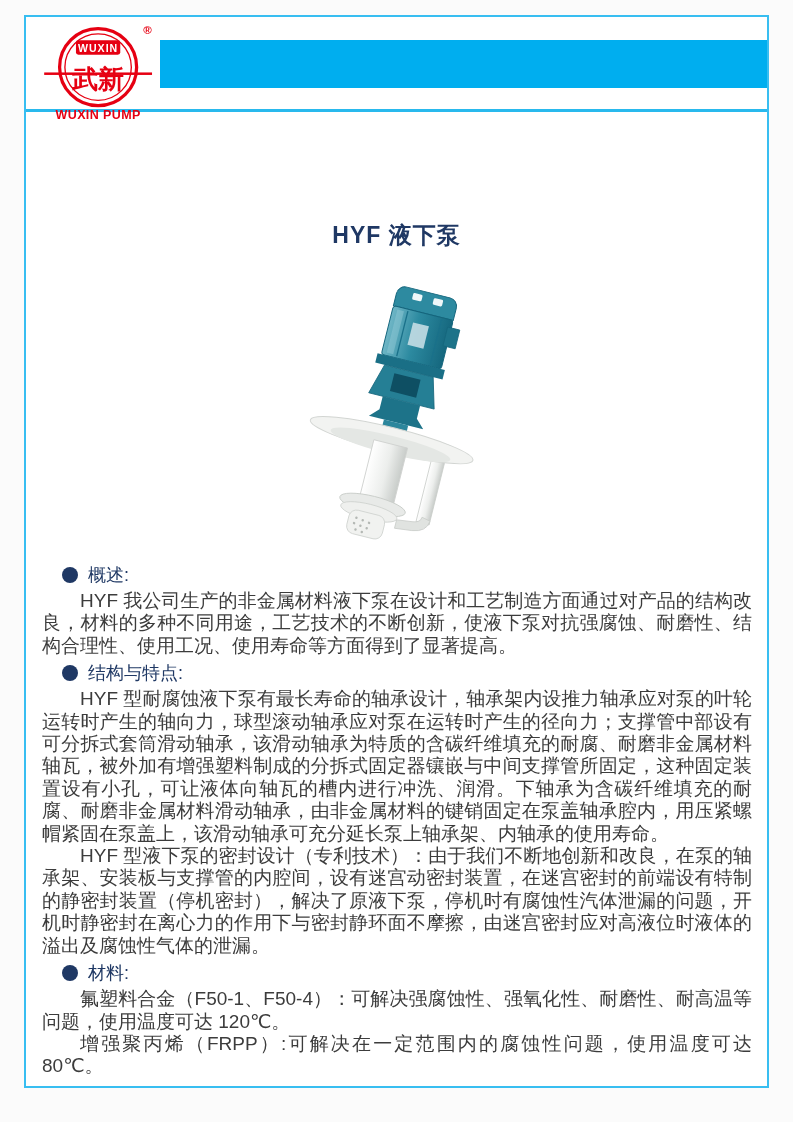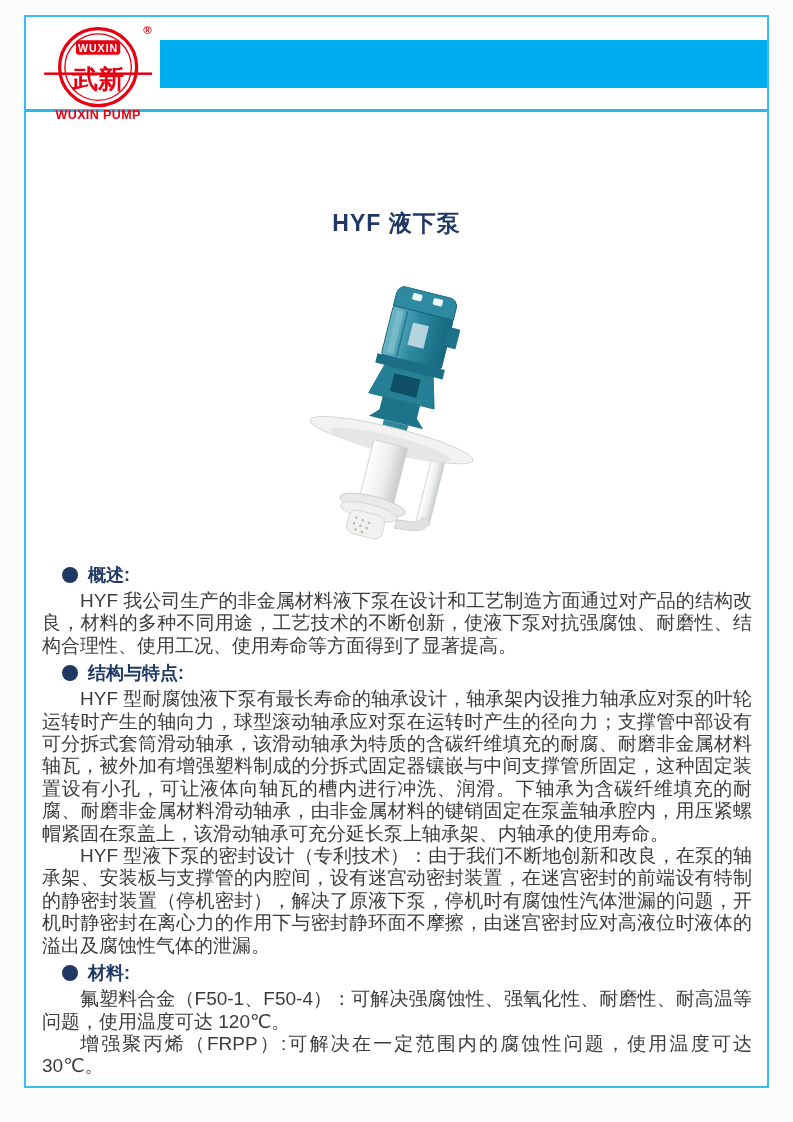--- a/index.html
+++ b/index.html
@@ -23,21 +23,21 @@
   }
   .header-divider {
     position:absolute; left:0; right:0; top:92px; height:3px;
     background:#29B9ED;
   }
   .logo {
     position:absolute; left:17px; top:2px; width:116px; height:104px;
   }
   
   .doc-title {
-    position:absolute; top:191px; left:0; width:100%;
+    position:absolute; top:203px; left:0; width:100%;
     text-align:center;
     font-size:23px; font-weight:bold; color:#1F3864;
     letter-spacing:1px;
   }
   
   .pump-fig {
     position:absolute; top:262px; left:50%; transform:translateX(-50%);
     width:232px; height:262px;
   }
   
@@ -47,21 +47,21 @@
   }
   .sec-head {
     display:flex; align-items:center; gap:10px;
     padding-left:20px; height:25px; margin:1px 0 3px 0;
   }
   .bullet {
     width:16px; height:16px; border-radius:50%;
     background:#1F3864; flex:0 0 auto;
   }
   .sec-title {
-    font-size:18px; font-weight:bold; color:#1F3864;
+    font-size:18px; font-weight:normal; color:#1F3864;
   }
   .sections p {
     font-size:19px; line-height:22.4px;
     text-align:justify; text-indent:2em;
     color:#3C3C3C;
   }
   .sec { margin-bottom:3px; }
   
   .footer-note {
     position:absolute; right:12px; bottom:9px;
@@ -189,19 +189,19 @@
       <p>HYF 型耐腐蚀液下泵有最长寿命的轴承设计，轴承架内设推力轴承应对泵的叶轮运转时产生的轴向力，球型滚动轴承应对泵在运转时产生的径向力；支撑管中部设有可分拆式套筒滑动轴承，该滑动轴承为特质的含碳纤维填充的耐腐、耐磨非金属材料轴瓦，被外加有增强塑料制成的分拆式固定器镶嵌与中间支撑管所固定，这种固定装置设有小孔，可让液体向轴瓦的槽内进行冲洗、润滑。下轴承为含碳纤维填充的耐腐、耐磨非金属材料滑动轴承，由非金属材料的键销固定在泵盖轴承腔内，用压紧螺帽紧固在泵盖上，该滑动轴承可充分延长泵上轴承架、内轴承的使用寿命。</p>
       <p>HYF 型液下泵的密封设计（专利技术）：由于我们不断地创新和改良，在泵的轴承架、安装板与支撑管的内腔间，设有迷宫动密封装置，在迷宫密封的前端设有特制的静密封装置（停机密封），解决了原液下泵，停机时有腐蚀性汽体泄漏的问题，开机时静密封在离心力的作用下与密封静环面不摩擦，由迷宫密封应对高液位时液体的溢出及腐蚀性气体的泄漏。</p>
     </section>
 
     <section class="sec">
       <div class="sec-head">
         <span class="bullet"></span>
         <h2 class="sec-title">材料:</h2>
       </div>
       <p>氟塑料合金（F50-1、F50-4）：可解决强腐蚀性、强氧化性、耐磨性、耐高温等问题，使用温度可达 120℃。</p>
-      <p>增强聚丙烯（FRPP）:可解决在一定范围内的腐蚀性问题，使用温度可达 30℃。</p>
+      <p>增强聚丙烯（FRPP）:可解决在一定范围内的腐蚀性问题，使用温度可达 80℃。</p>
     </section>
 
   </div>
 
 
 </div>
 
 </body></html>

